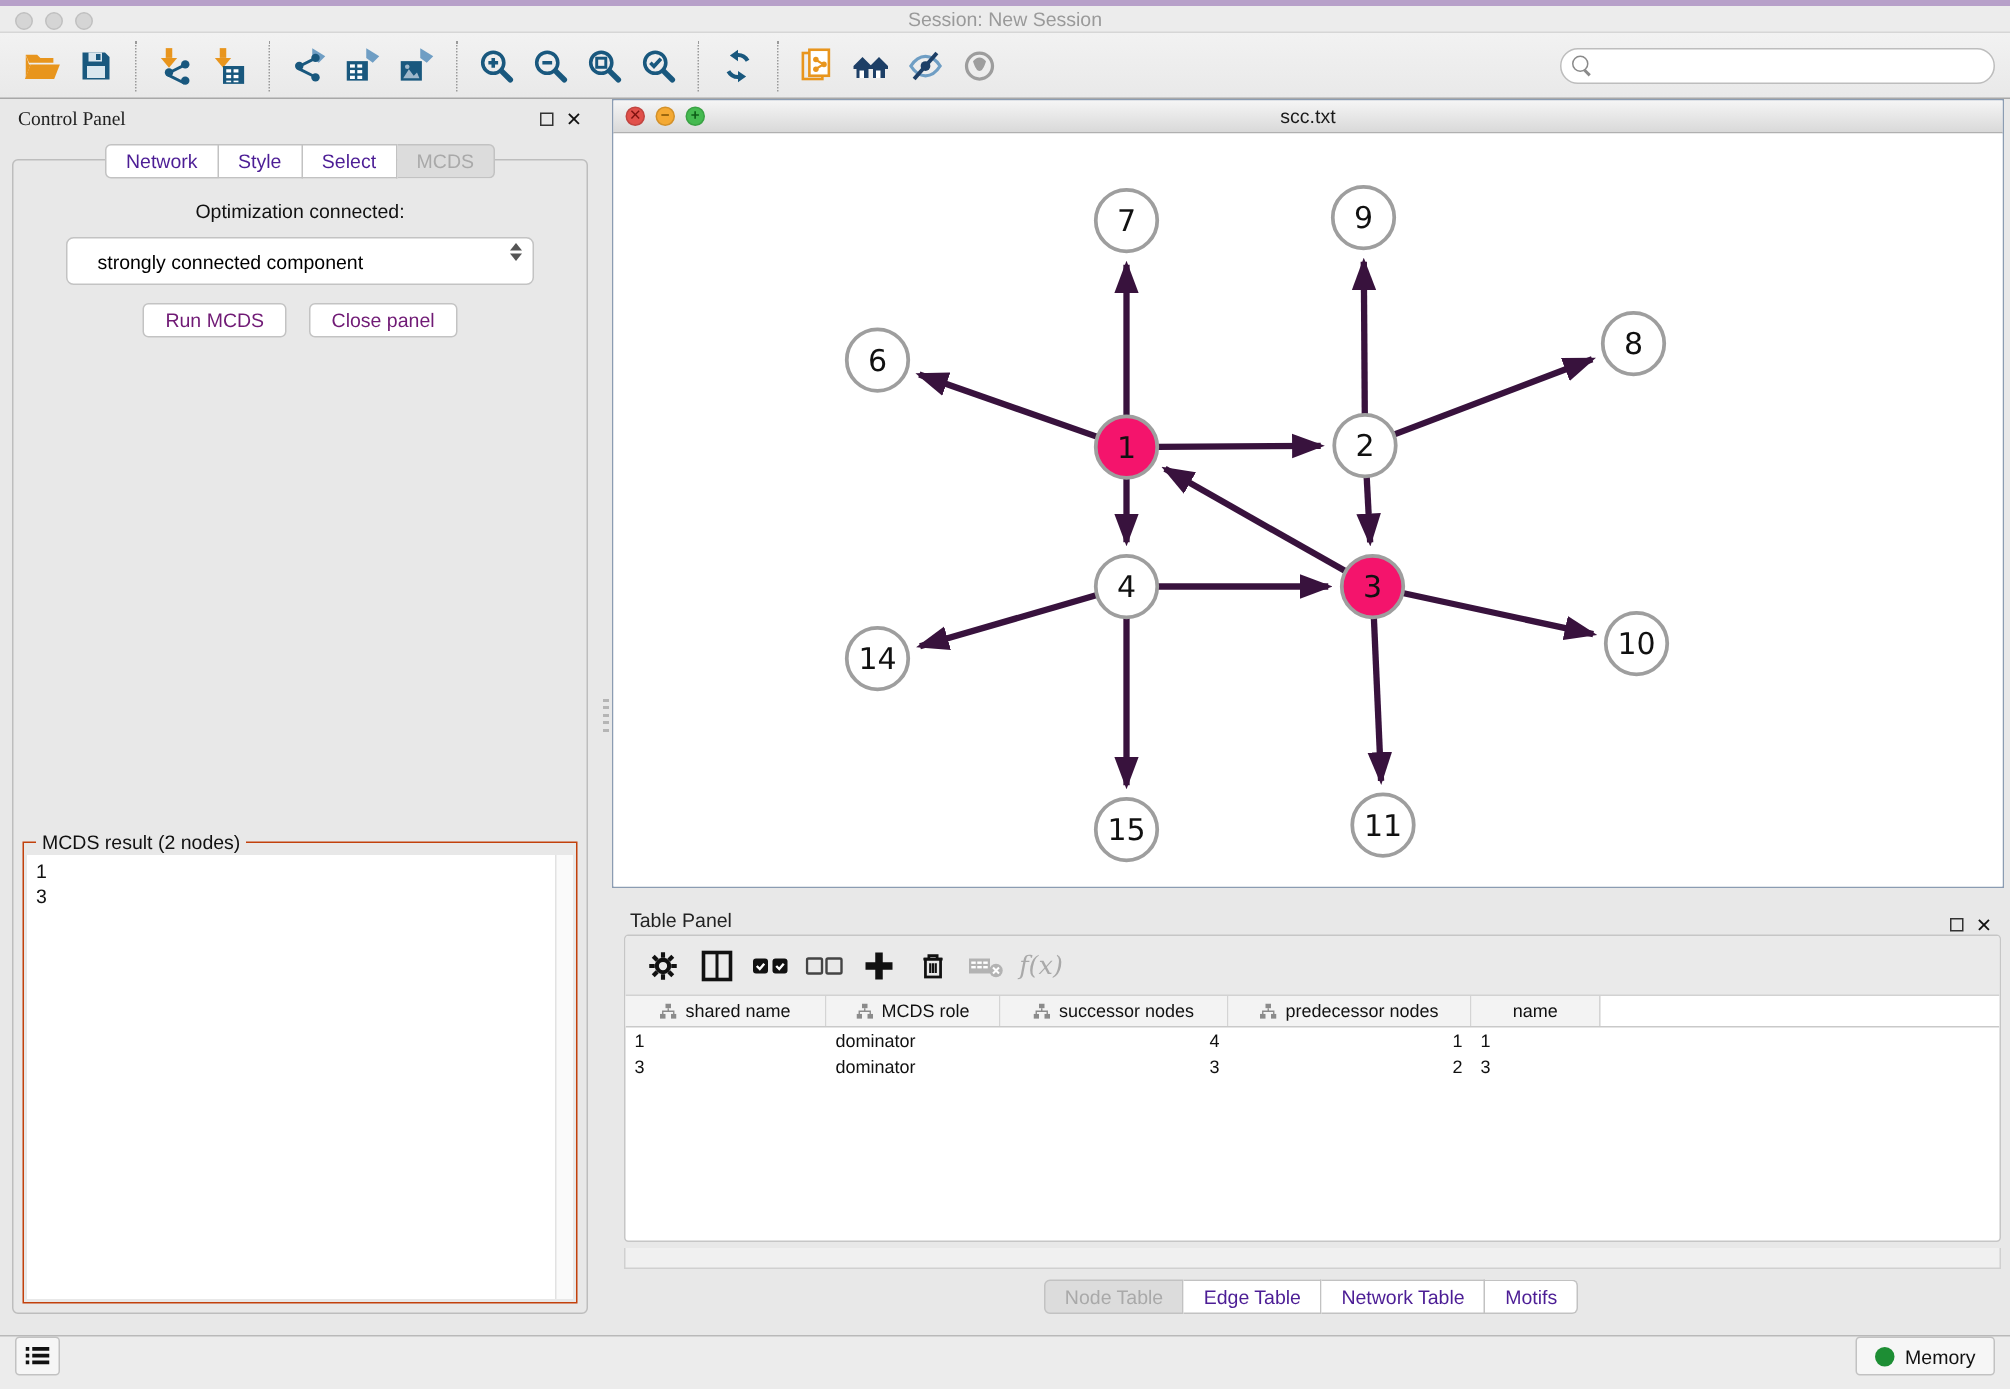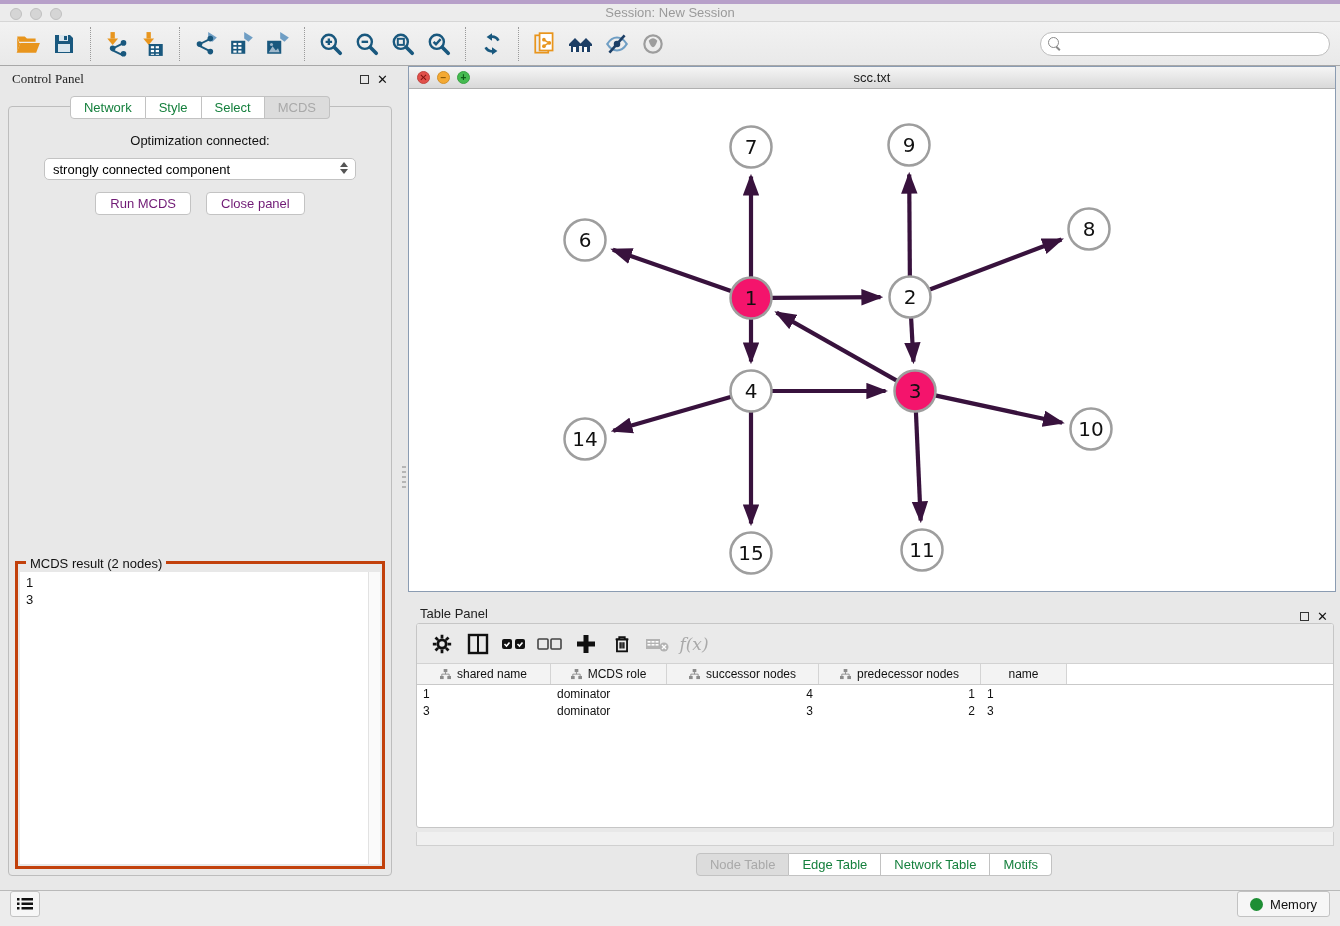--- a/index.html
+++ b/index.html
@@ -38,39 +38,39 @@
   
   .control-panel { position:absolute; top:0; left:0; width:400px; bottom:0; background:#e8e8e8; }
   .panel-head { position:absolute; top:0; left:0; right:0; height:26px; display:flex; align-items:center; }
   .panel-head .ph-title { font-size:13px; color:#222; padding-left:12px;font-family:Liberation Serif, serif; }
   .panel-icons { margin-left:auto; display:flex; align-items:center; gap:8px; padding-right:12px; }
   .float-ic { width:9px; height:9px; border:1.5px solid #333; display:inline-block; }
   .close-ic { font-size:13px; font-weight:bold; color:#111; line-height:9px; }
 
   .cp-tabs { position:absolute; top:30px; left:0; right:0; display:flex; justify-content:center; z-index:2; }
   .tabbtn { font-size:13px; padding:3px 13px; background:#fff; border:1px solid #c2c2c2; border-left-width:0;
-    color:#15803d; }
+    color:#4c1d95; }
   .tabbtn:first-child { border-left-width:1px; border-radius:4px 0 0 4px; }
   .tabbtn:last-child { border-radius:0 4px 4px 0; }
   .tabbtn.selected { background:#dcdcdc; color:#a9a9a9; }
 
   .cp-content { position:absolute; top:40px; left:8px; right:8px; bottom:14px;
     border:1px solid #bdbdbd; border-radius:4px; background:#e8e8e8; }
   .crit-label { margin-top:26px; text-align:center; font-size:13px; color:#111; }
-  .select-box { margin:10px auto 0; width:312px; height:22px; background:#fff; border:1px solid #c3c3c3;
-    border-radius:5px; display:flex; align-items:center; font-size:13px; padding:0 8px; position:relative; }
+  .select-box { margin:10px auto 0; width:312px; height:32px; background:#fff; border:1px solid #c3c3c3;
+    border-radius:5px; display:flex; align-items:center; font-size:13px; padding:0 20px; position:relative; }
   .select-box .chevs { position:absolute; right:7px; top:3px; display:flex; flex-direction:column; gap:2px; }
   .chev-up { width:0; height:0; border-left:4px solid transparent; border-right:4px solid transparent; border-bottom:5px solid #555; }
   .chev-dn { width:0; height:0; border-left:4px solid transparent; border-right:4px solid transparent; border-top:5px solid #555; }
   .cp-buttons { margin-top:12px; display:flex; justify-content:center; gap:15px; }
   .push-btn { font-size:13px; background:#fff; border:1px solid #c3c3c3; border-radius:4px;
     padding:3px 14px; color:#701a75; }
 
   .groupbox { position:absolute; left:6px; right:6px; top:454px; bottom:6px;
-    border:3px solid #c2410c; background:#e8e8e8; }
+    border:1px solid #c2410c; background:#e8e8e8; }
   .groupbox .legend { position:absolute; top:-8px; left:8px; background:#e8e8e8; padding:0 4px;
     font-size:13px; color:#111; }
   .resultarea { position:absolute; inset:8px 2px 2px 2px; background:#fff; overflow:hidden; }
   .resulttext { font-size:13px; line-height:17px; padding:2px 6px; white-space:pre; color:#111; }
   .vscroll { position:absolute; top:0; right:0; bottom:0; width:12px; background:#fafafa; border-left:1px solid #e2e2e2; }
 
   
   .vsplit { position:absolute; top:0; left:400px; width:8px; bottom:0; background:#e8e8e8; }
   .vsplit .grip { position:absolute; top:400px; left:2px; width:4px; height:22px;
     background:repeating-linear-gradient(#b5b5b5 0 2px, transparent 2px 5px); }

